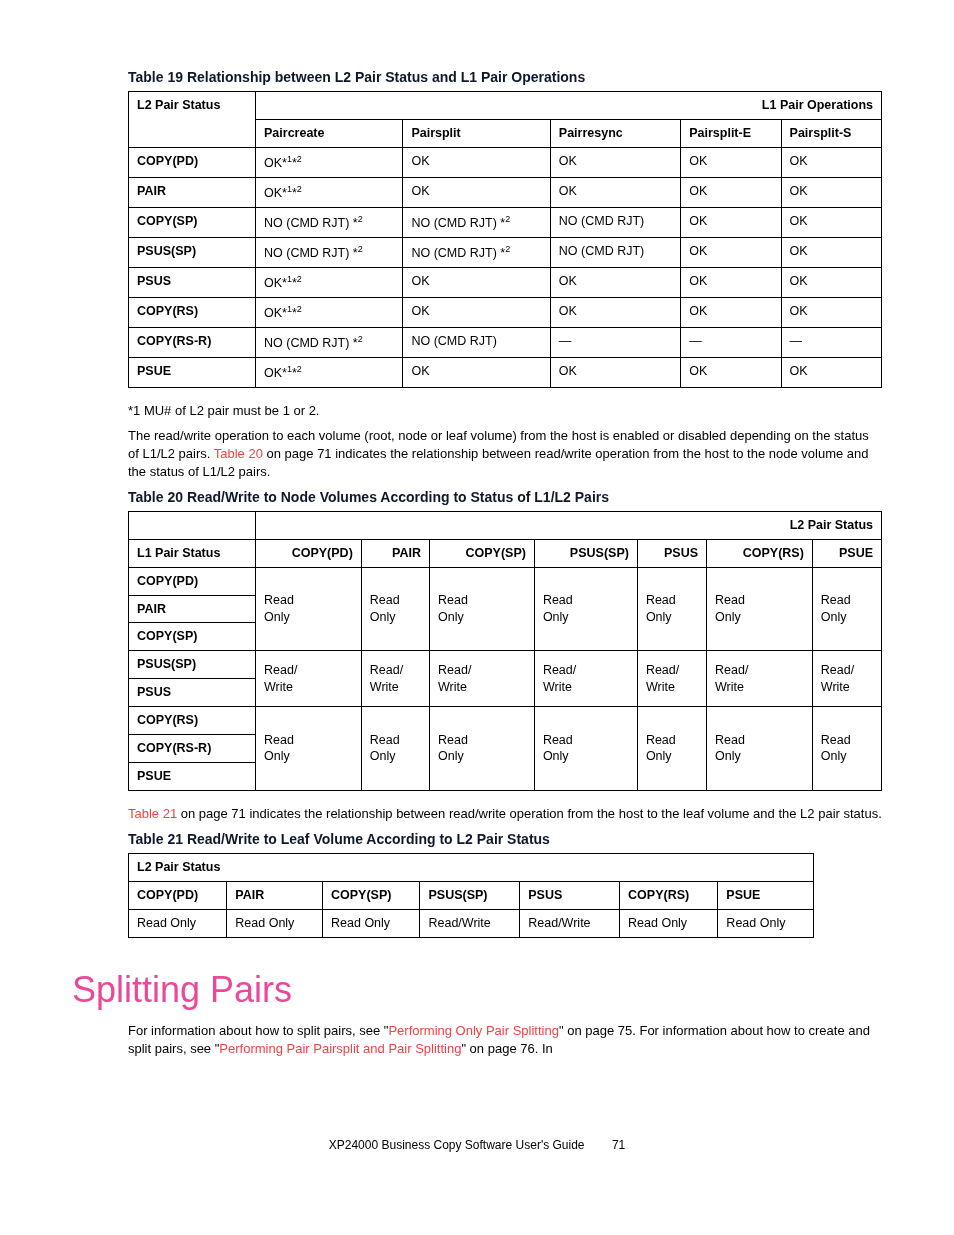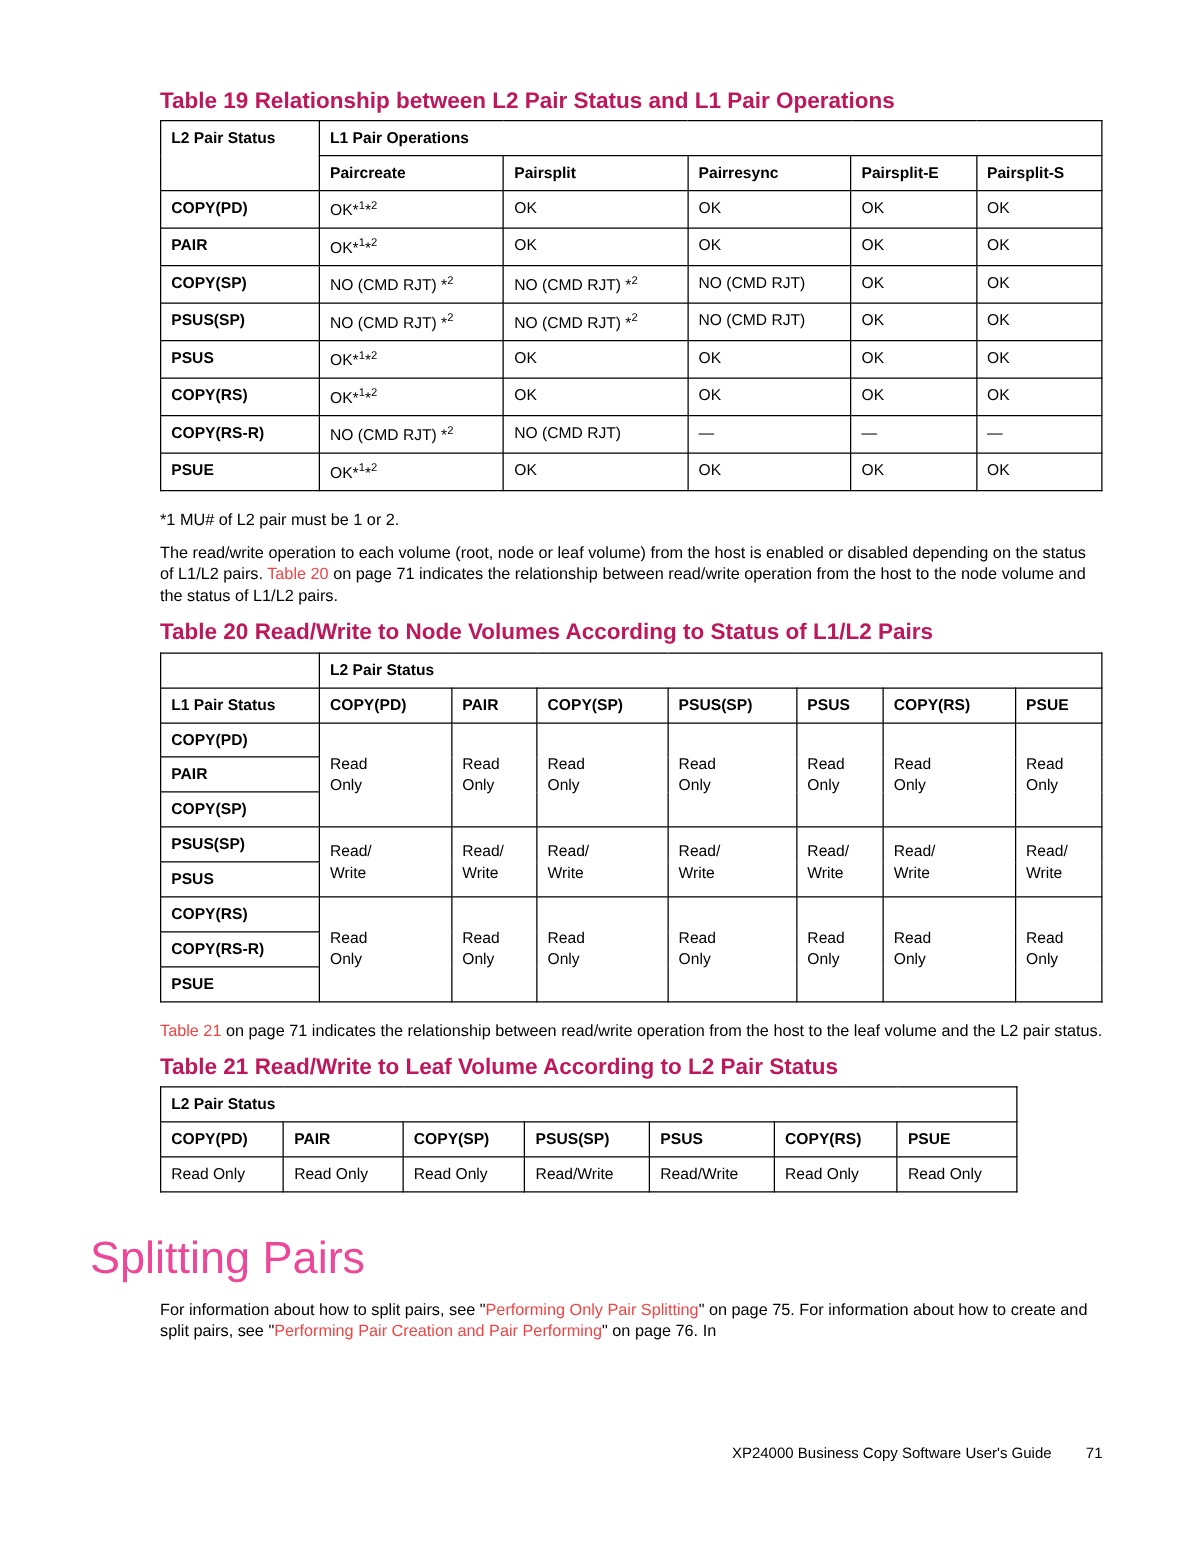--- a/index.html
+++ b/index.html
@@ -6,58 +6,58 @@
     font-family: Arial, Helvetica, sans-serif;
     font-size: 13px;
     color: #000;
     margin: 0;
     padding: 60px 72px 40px 72px;
     width: 954px;
     box-sizing: border-box;
     line-height: 1.35;
   }
   .table-caption {
-    color: #be185d;
+    color: #0f172a;
     font-weight: bold;
-    font-size: 18px;
+    font-size: 14px;
     margin: 8px 0 4px 0;
   }
   table {
     border-collapse: collapse;
     width: 100%;
     margin-bottom: 14px;
   }
   th, td {
     border: 1px solid #000;
     padding: 5px 8px;
     text-align: left;
     vertical-align: top;
     font-size: 12.5px;
   }
   th.first-col, td.first-col {
     font-weight: bold;
     width: 110px;
   }
-  .hcenter { text-align: left; }
+  .hcenter { text-align: right; }
   .bold { font-weight: bold; }
   .link { color: #ef4444; }
   p { margin: 8px 0; }
   h1.section {
     color: #ec4899;
     font-weight: 300;
     font-size: 36px;
     margin: 28px 0 6px 0;
   }
   .indent { margin-left: 56px; }
   .footer {
     position: relative;
     margin-top: 80px;
     font-size: 12px;
   }
-  .footer-text { text-align: right; }
+  .footer-text { text-align: center; }
   .pagenum { display:inline-block; margin-left:24px; }
   .sup { vertical-align: super; font-size: 9px; }
   .narrow-table { width: 91%; }
   .narrow-table td, .narrow-table th { font-size:12.5px; }
 </style>
 </head>
 <body>
 
 <div class="indent">
 <div class="table-caption">Table 19 Relationship between L2 Pair Status and L1 Pair Operations</div>
@@ -245,21 +245,21 @@
           <td>Read Only</td>
         </tr>
 </tbody>
     </table>
 </div>
 
 <h1 class="section">Splitting Pairs</h1>
 
 <div class="indent">
 <p>
-  <span>For information about how to split pairs, see "</span><span class="link">Performing Only Pair Splitting</span><span>" on page 75. For information about how to create and split pairs, see "</span><span class="link">Performing Pair Creation and Pair Performing</span><span>" on page 76. In</span>
+  <span>For information about how to split pairs, see "</span><span class="link">Performing Only Pair Splitting</span><span>" on page 75. For information about how to create and split pairs, see "</span><span class="link">Performing Pair Pairsplit and Pair Splitting</span><span>" on page 76. In</span>
 </p>
 </div>
 
 <div class="footer">
   <div class="footer-text">
     <span>XP24000 Business Copy Software User's Guide</span>
     <span class="pagenum">71</span>
   </div>
 </div>
 

